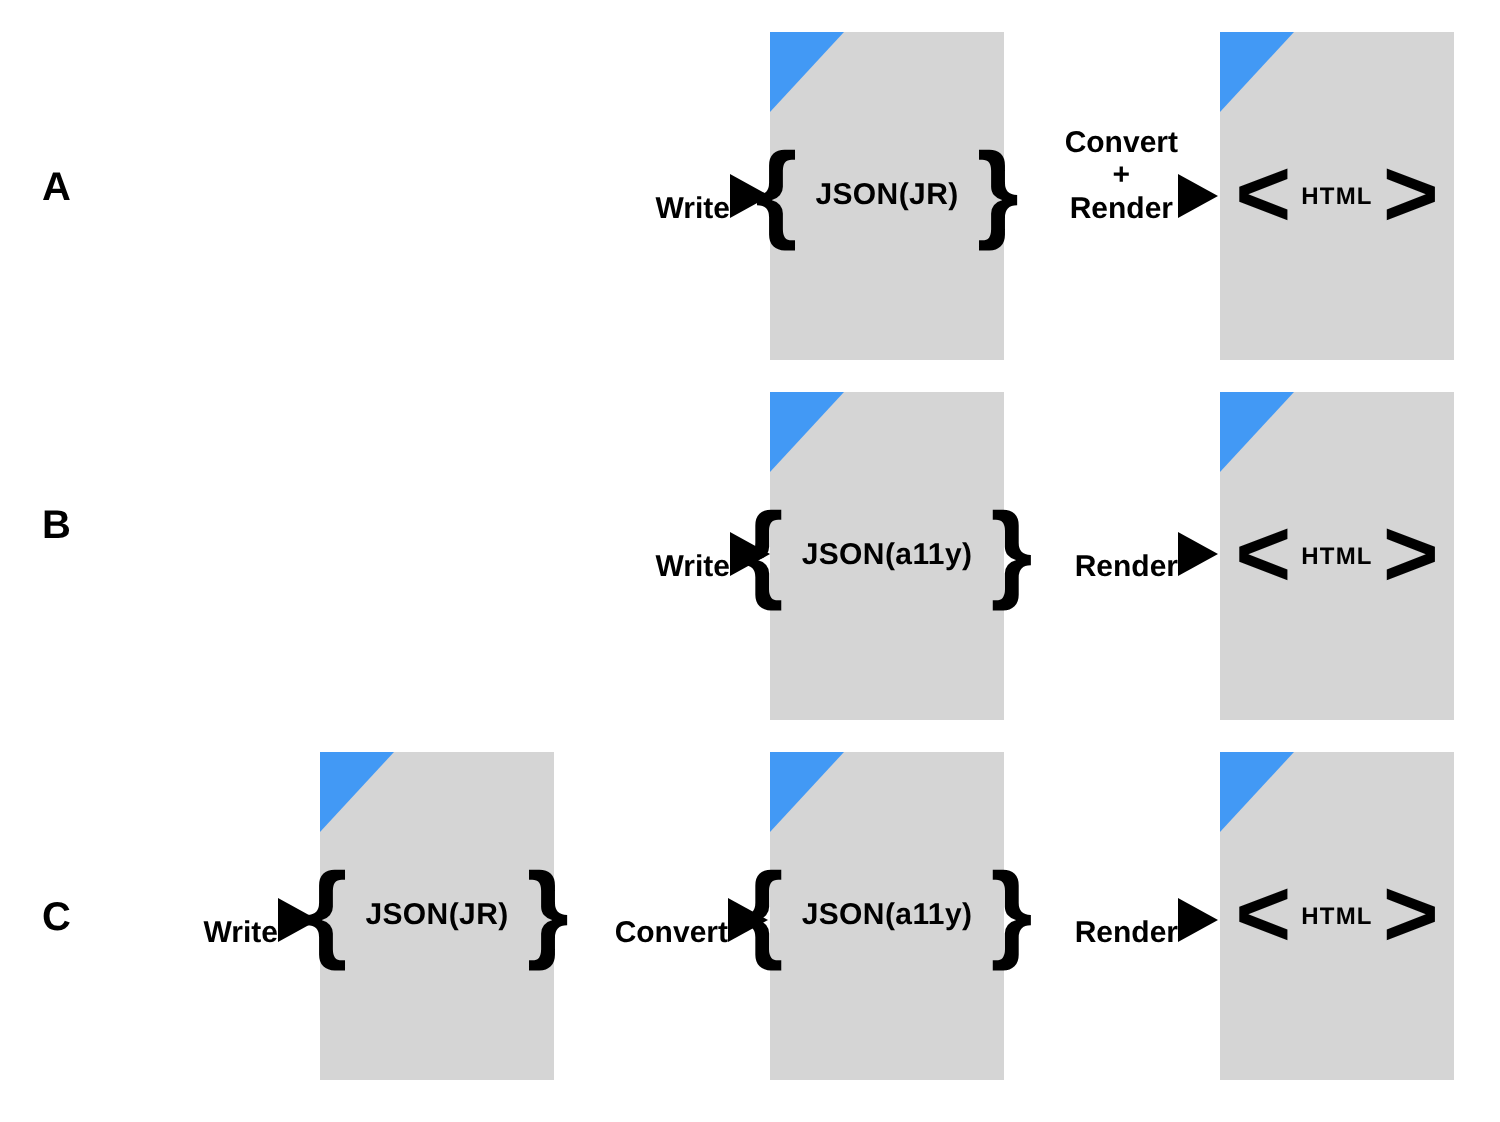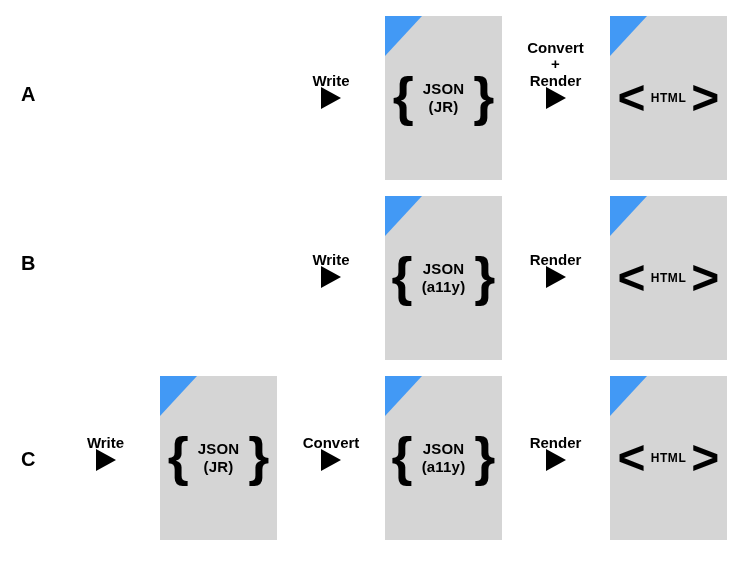--- a/index.html
+++ b/index.html
@@ -22,28 +22,28 @@
     clip-path: polygon(0 0, 100% 0, 0 100%);
   }
   .doc-content {
     position:absolute; left:0; top:0; right:0; bottom:0;
     display:flex; align-items:center; justify-content:center;
   }
   .doc-content.json { gap:9px; }
   .doc-content.html { gap:5px; }
   .brace { font-size:54px; font-weight:700; line-height:1; transform:translateY(-2px); }
   .doc-lines {
-    display:flex; flex-direction:column; align-items:center;
+    display:flex; flex-direction:row; align-items:center;
     font-size:15px; font-weight:700; line-height:1.18; letter-spacing:0.2px;
   }
   .angle { font-size:48px; font-weight:700; line-height:1; }
   .html-name { font-size:12px; font-weight:700; letter-spacing:0.6px; }
   .arrow {
     position:absolute; height:110px;
-    display:flex; flex-direction:column; align-items:center; justify-content:flex-end;
+    display:flex; flex-direction:row; align-items:flex-end; justify-content:flex-end;
   }
   .arrow-label {
     font-size:15px; font-weight:700; line-height:1.12; text-align:center;
     white-space:pre-line; margin-bottom:-4px;
   }
   .arrow-graphic { height:24px; display:flex; align-items:center; }
   .arrow-shaft { flex:1; height:7px; background: var(--ink, #000000); }
   .arrow-head {
     width:0; height:0;
     border-top:11px solid transparent; border-bottom:11px solid transparent;

